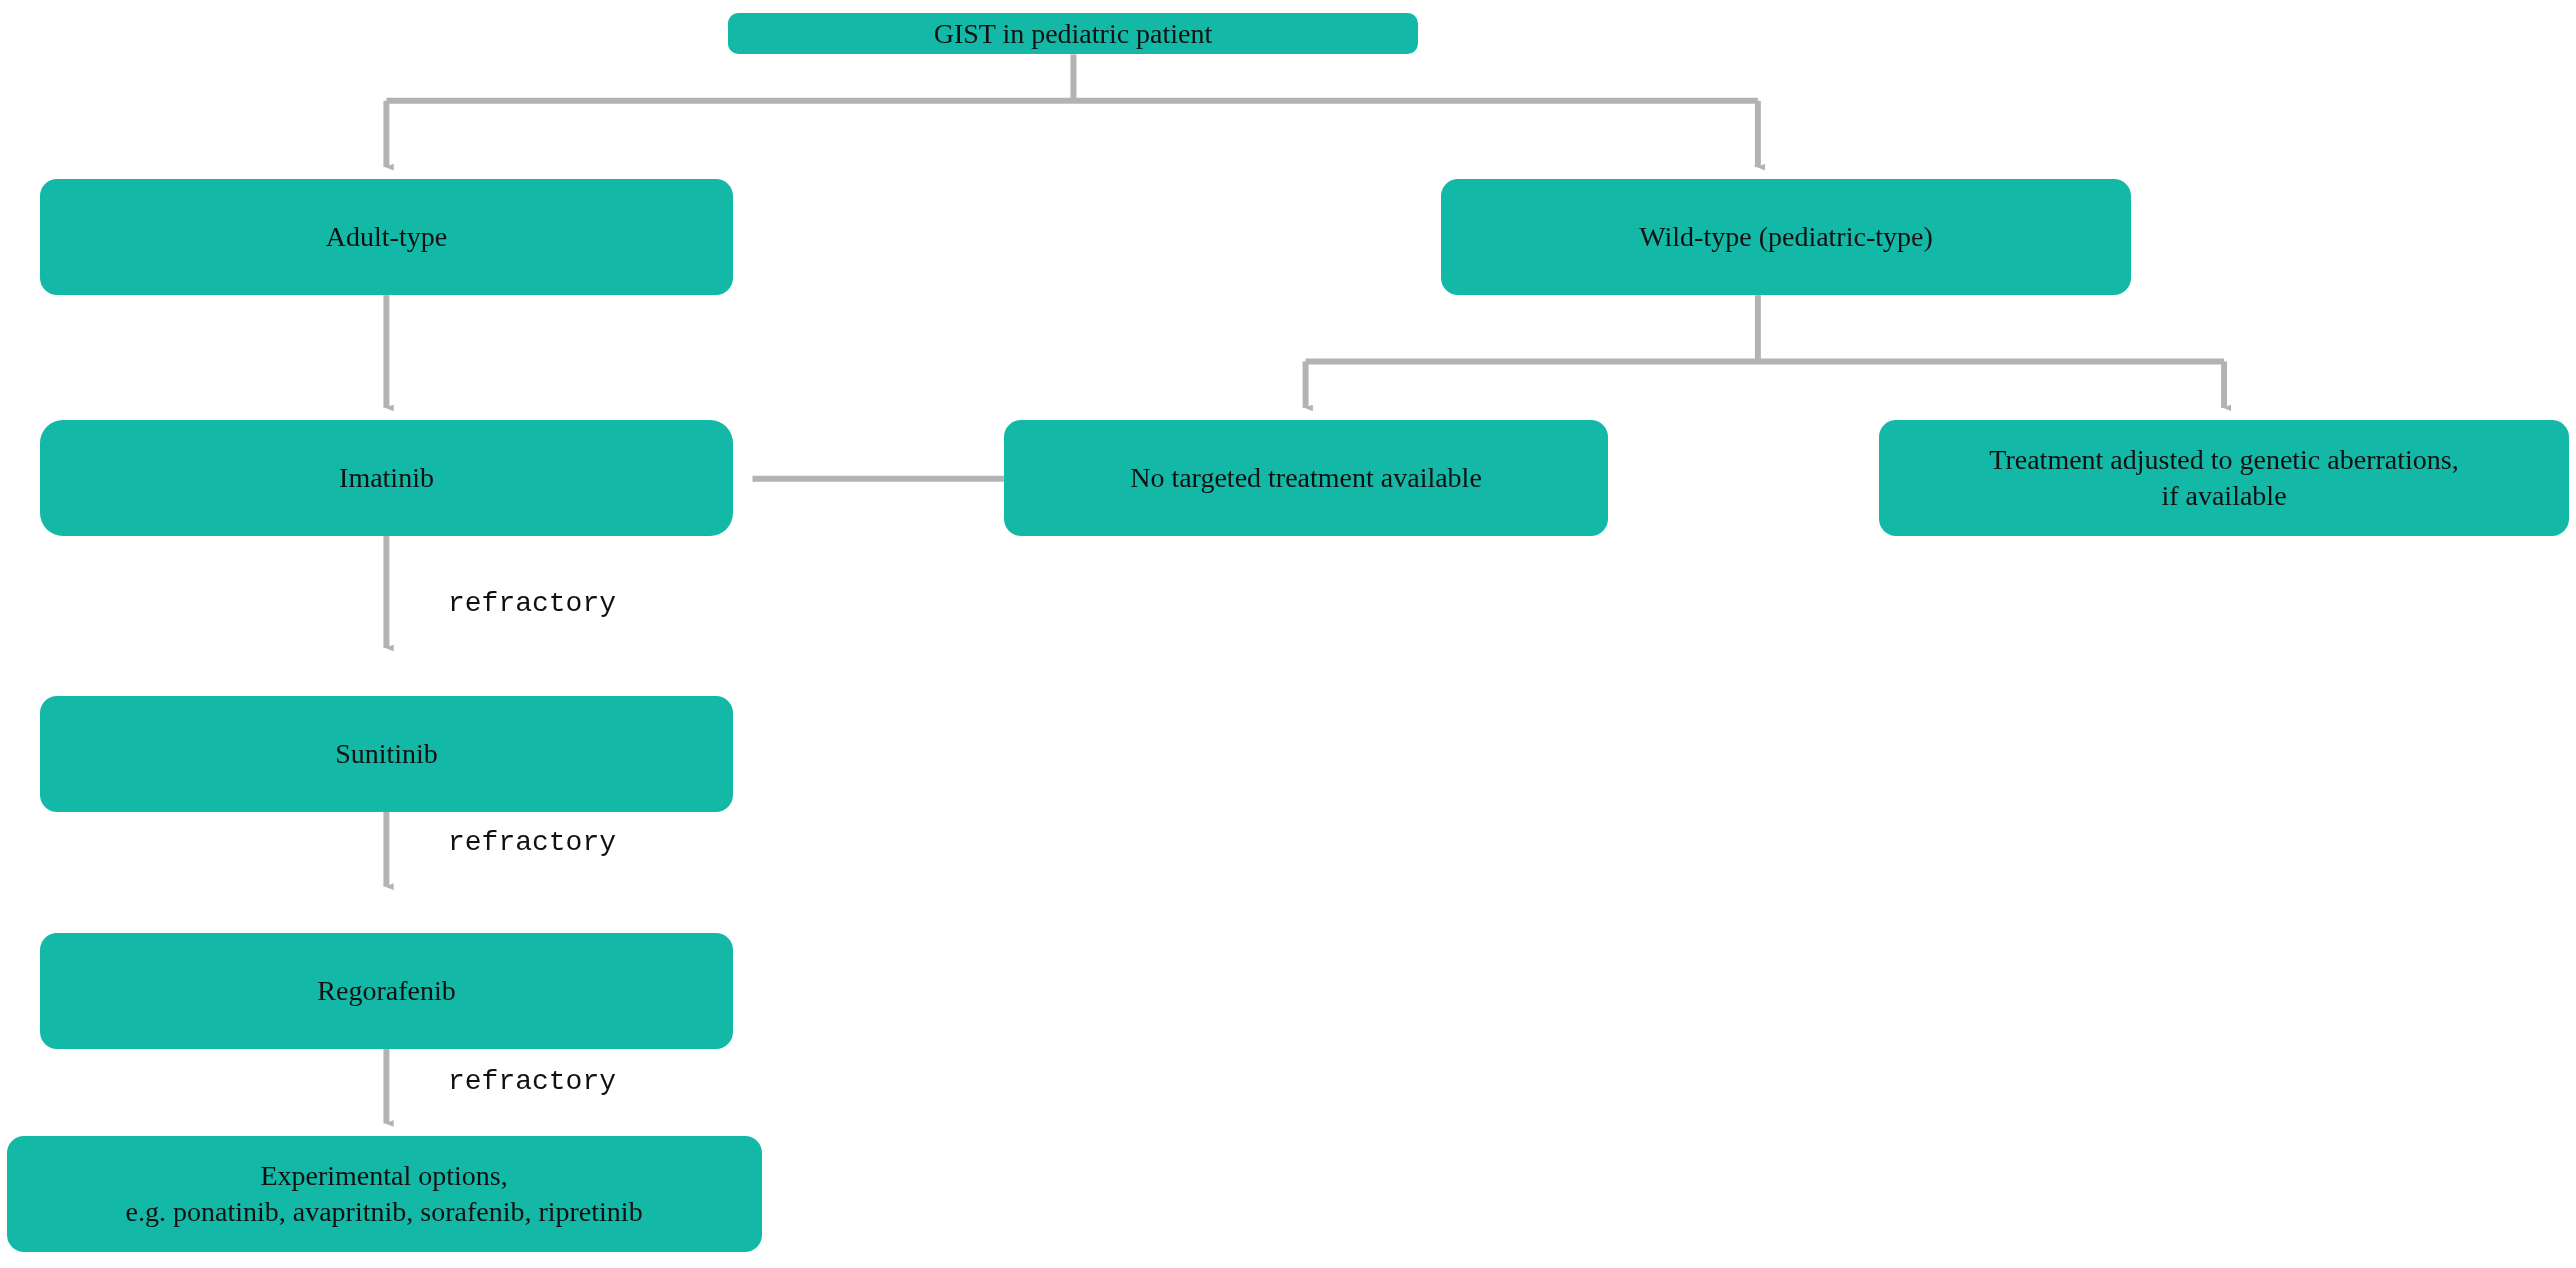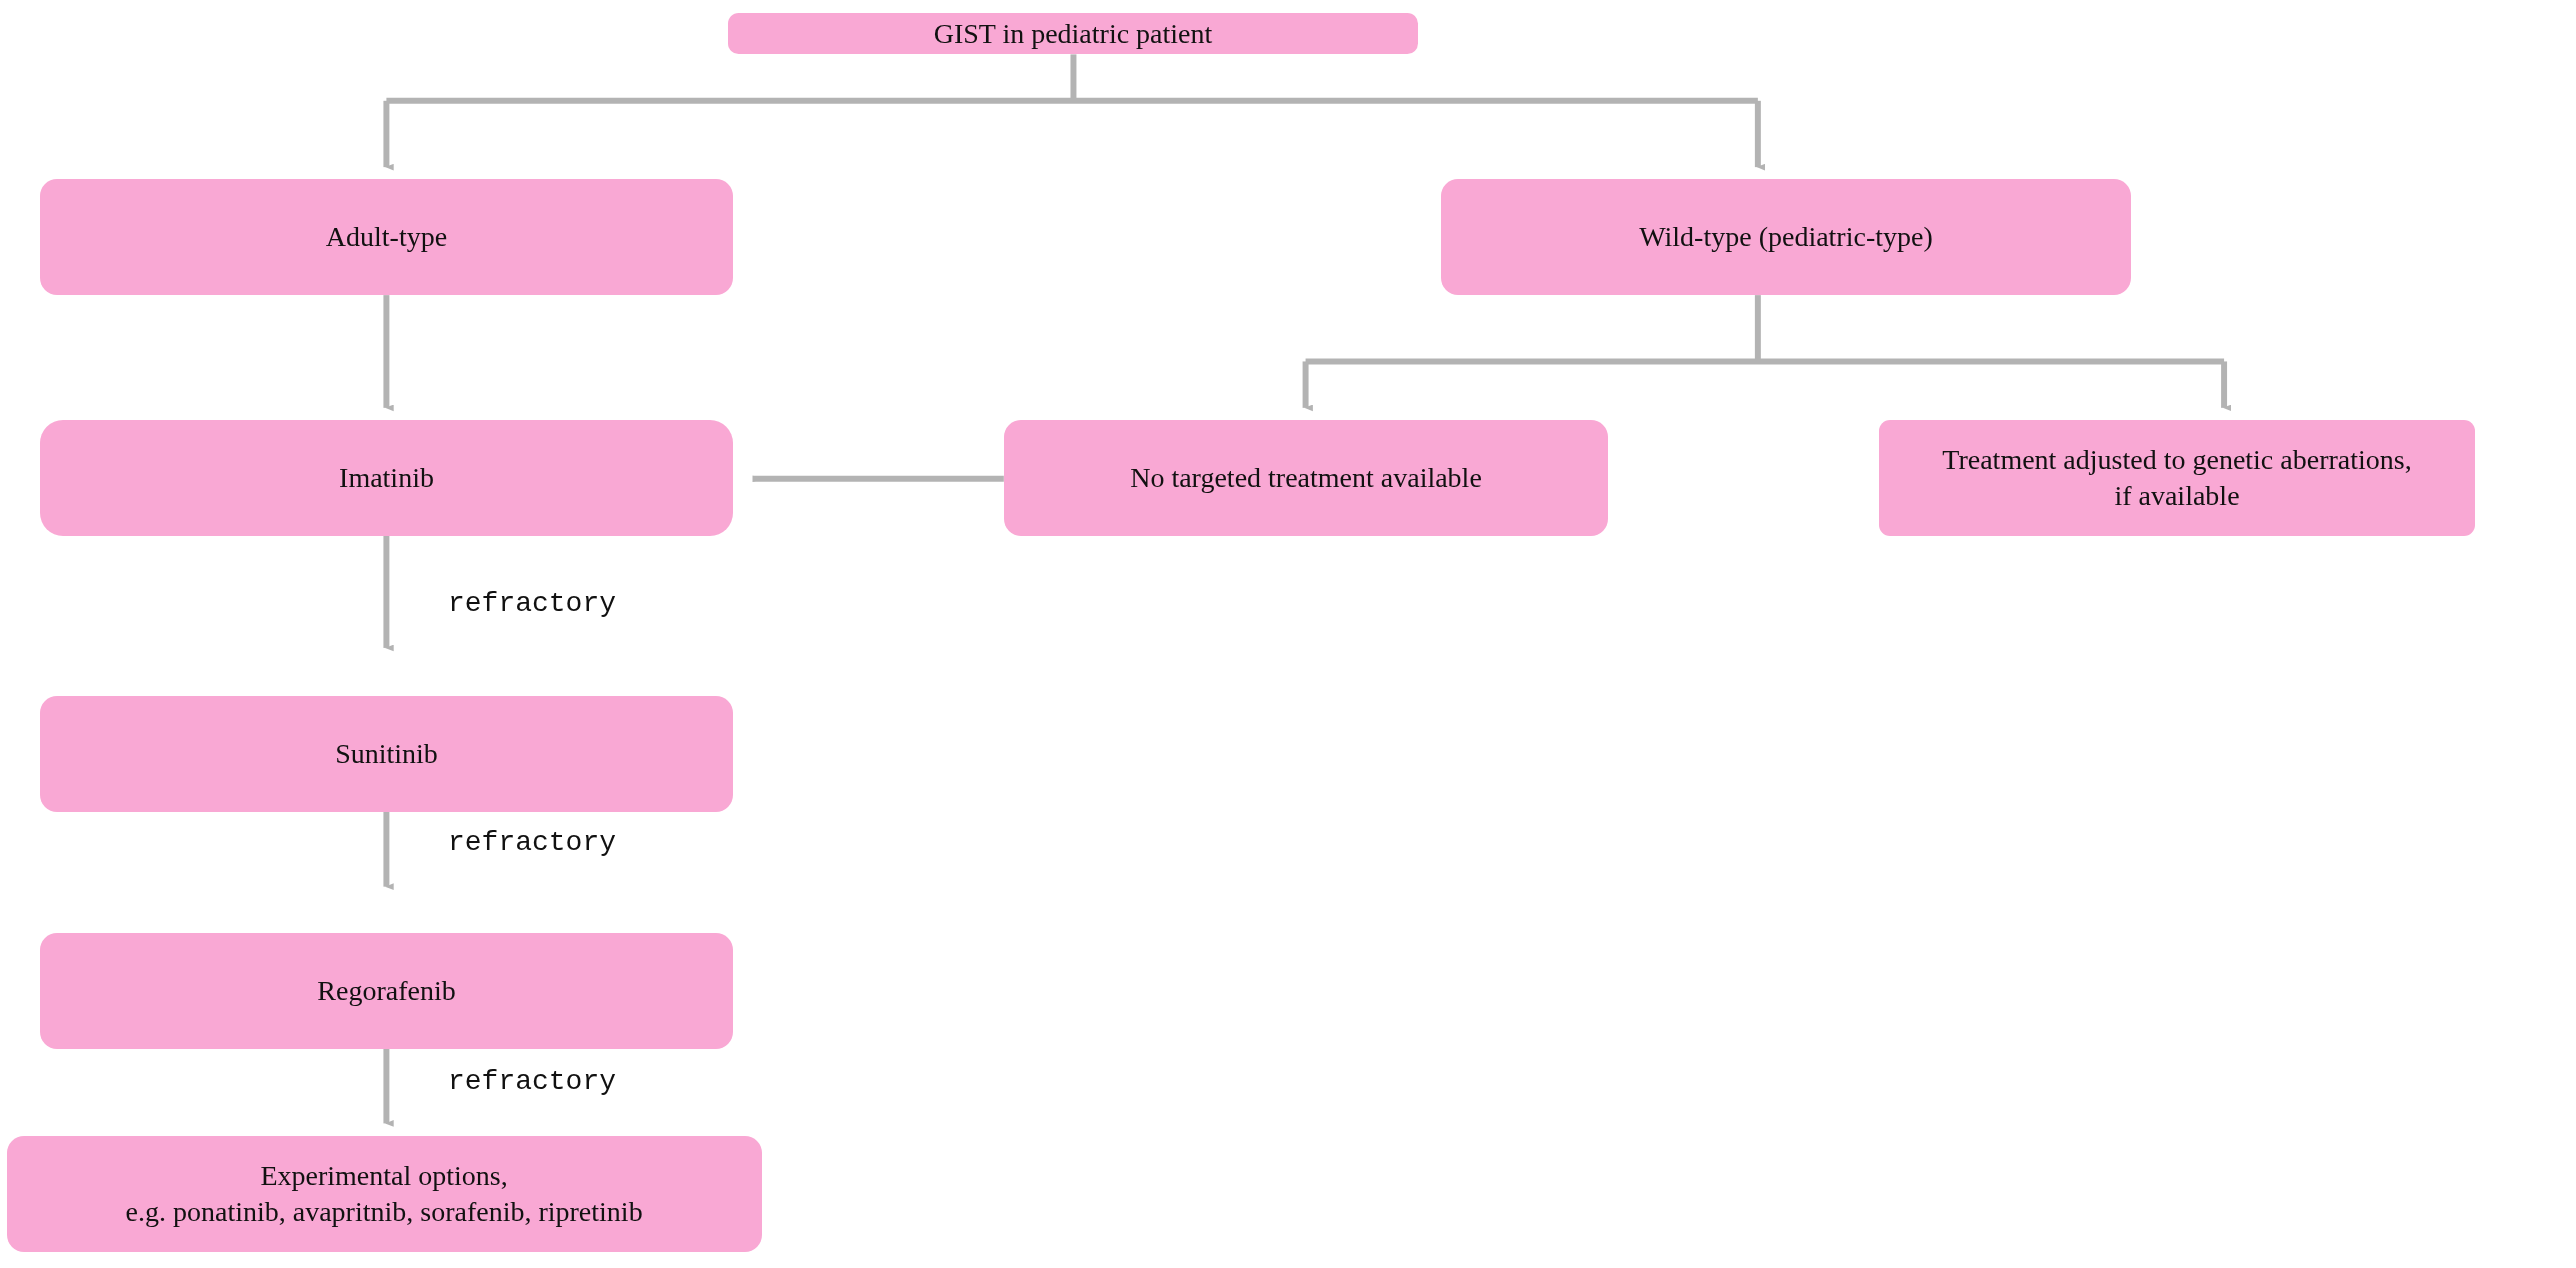--- a/index.html
+++ b/index.html
@@ -22,21 +22,21 @@
     position: absolute;
     left: 0;
     top: 0;
     width: 2576px;
     height: 1268px;
     display: block;
   }
   .node-box {
     position: absolute;
     box-sizing: border-box;
-    background: #f9a8d4;
+    background: #14b8a6;
     border-radius: 17px;
     display: flex;
     align-items: center;
     justify-content: center;
     text-align: center;
     color: #111111;
     font-family: "Liberation Serif", "DejaVu Serif", serif;
     font-size: 28px;
     line-height: 1.28;
     padding: 4px 11px;
@@ -96,21 +96,21 @@
   <div class="node-box" style="left:728px;top:13.3px;width:690px;height:41px;border-radius:10.6px;">GIST in pediatric patient</div>
 
   <div class="node-box" style="left:40px;top:179px;width:693px;height:116px;">Adult-type</div>
 
   <div class="node-box" style="left:1413px;top:179px;width:690px;height:116px;margin-left:28px;">Wild-type (pediatric-type)</div>
 
   <div class="node-box" style="left:40px;top:420px;width:693px;height:116px;border-radius:23px;">Imatinib</div>
 
   <div class="node-box" style="left:1004px;top:420px;width:604px;height:116px;">No targeted treatment available</div>
 
-  <div class="node-box" style="left:1879px;top:420px;width:596px;height:116px;border-radius:11px;">Treatment adjusted to genetic aberrations,
+  <div class="node-box" style="left:1879px;top:420px;width:690px;height:116px;">Treatment adjusted to genetic aberrations,
 if available</div>
 
   <div class="node-box" style="left:40px;top:660px;width:693px;height:116px;margin-top:36px;">Sunitinib</div>
 
   <div class="node-box" style="left:40px;top:899px;width:693px;height:116px;margin-top:34px;">Regorafenib</div>
 
   <div class="node-box" style="left:6.6px;top:1136px;width:755px;height:116px;">Experimental options,
 e.g. ponatinib, avapritnib, sorafenib, ripretinib</div>
 
   <div class="edge-label" style="left:448px;top:590px;">refractory</div>

